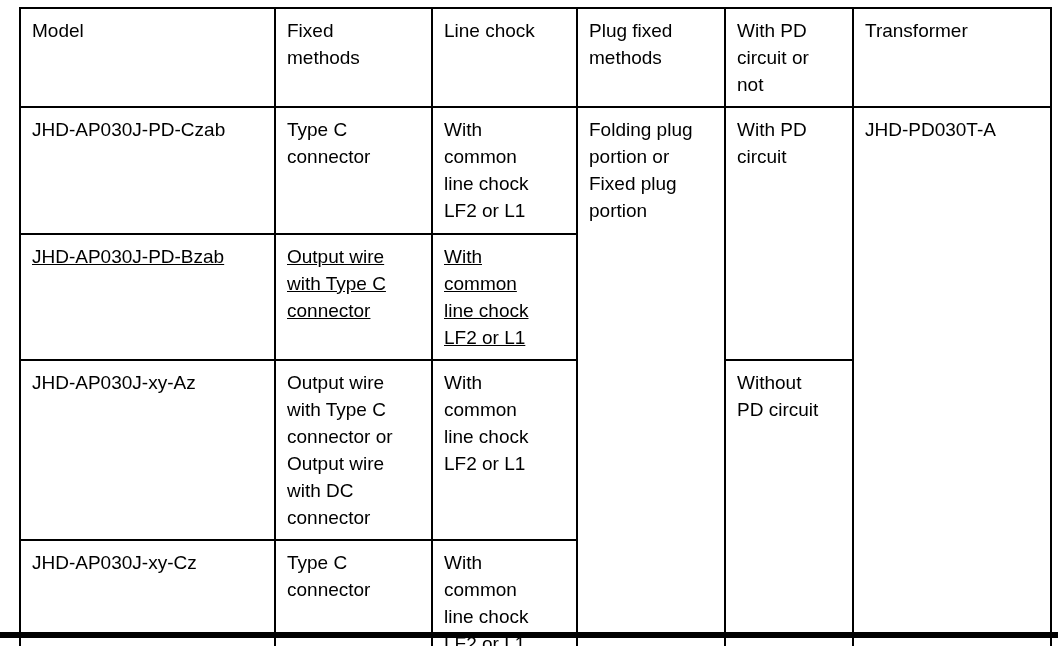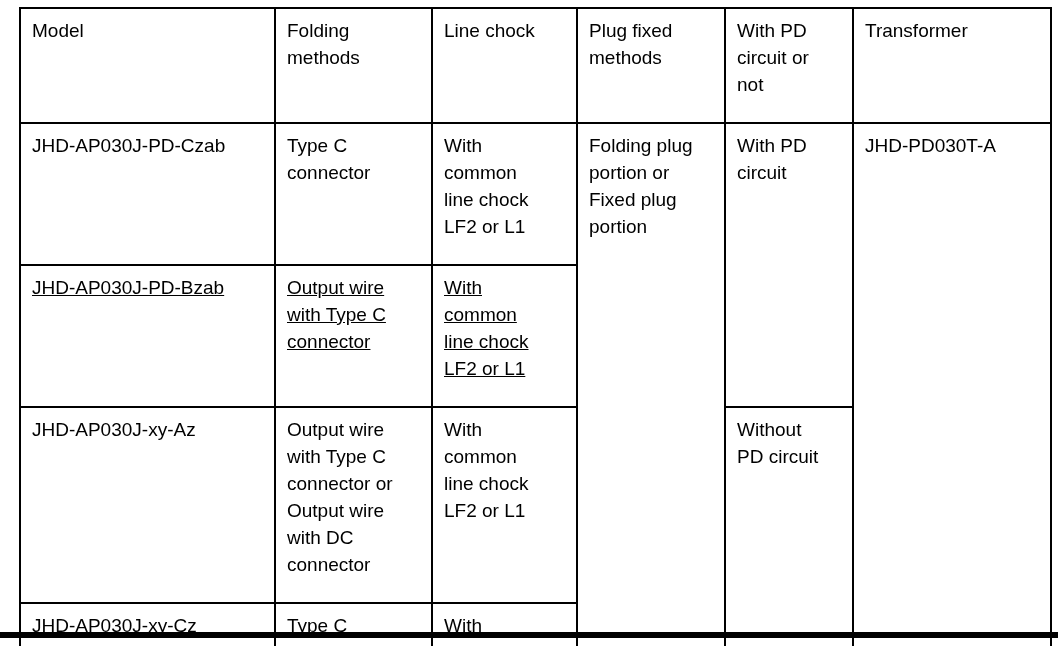--- a/index.html
+++ b/index.html
@@ -26,21 +26,21 @@
   }
   .spec-table th,
   .spec-table td {
     border: 2px solid #000000;
     vertical-align: top;
     text-align: left;
     font-weight: normal;
     font-size: 19px;
     line-height: 27px;
     color: #000000;
-    padding: 8px 8px 24px 11px;
+    padding: 8px 8px 8px 11px;
     white-space: pre-line;
     overflow: hidden;
   }
   tr.row-header { height: 90px; }
   tr.row-1 { height: 127px; }
   tr.row-2 { height: 113px; text-decoration: underline; }
   tr.row-3 { height: 177px; margin-left: 16px; }
   tr.row-4 { height: 118px; }
   .bottom-rule {
     position: absolute;
@@ -62,21 +62,21 @@
       <col style="width:157px">
       <col style="width:145px">
       <col style="width:148px">
       <col style="width:128px">
       <col style="width:198px">
     </colgroup>
 
     <tbody>
         <tr class="row-header">
       <th>Model</th>
-      <th>Folding
+      <th>Fixed
 methods</th>
       <th>Line chock</th>
       <th>Plug fixed
 methods</th>
       <th>With PD
 circuit or
 not</th>
       <th>Transformer</th>
     </tr>
 

